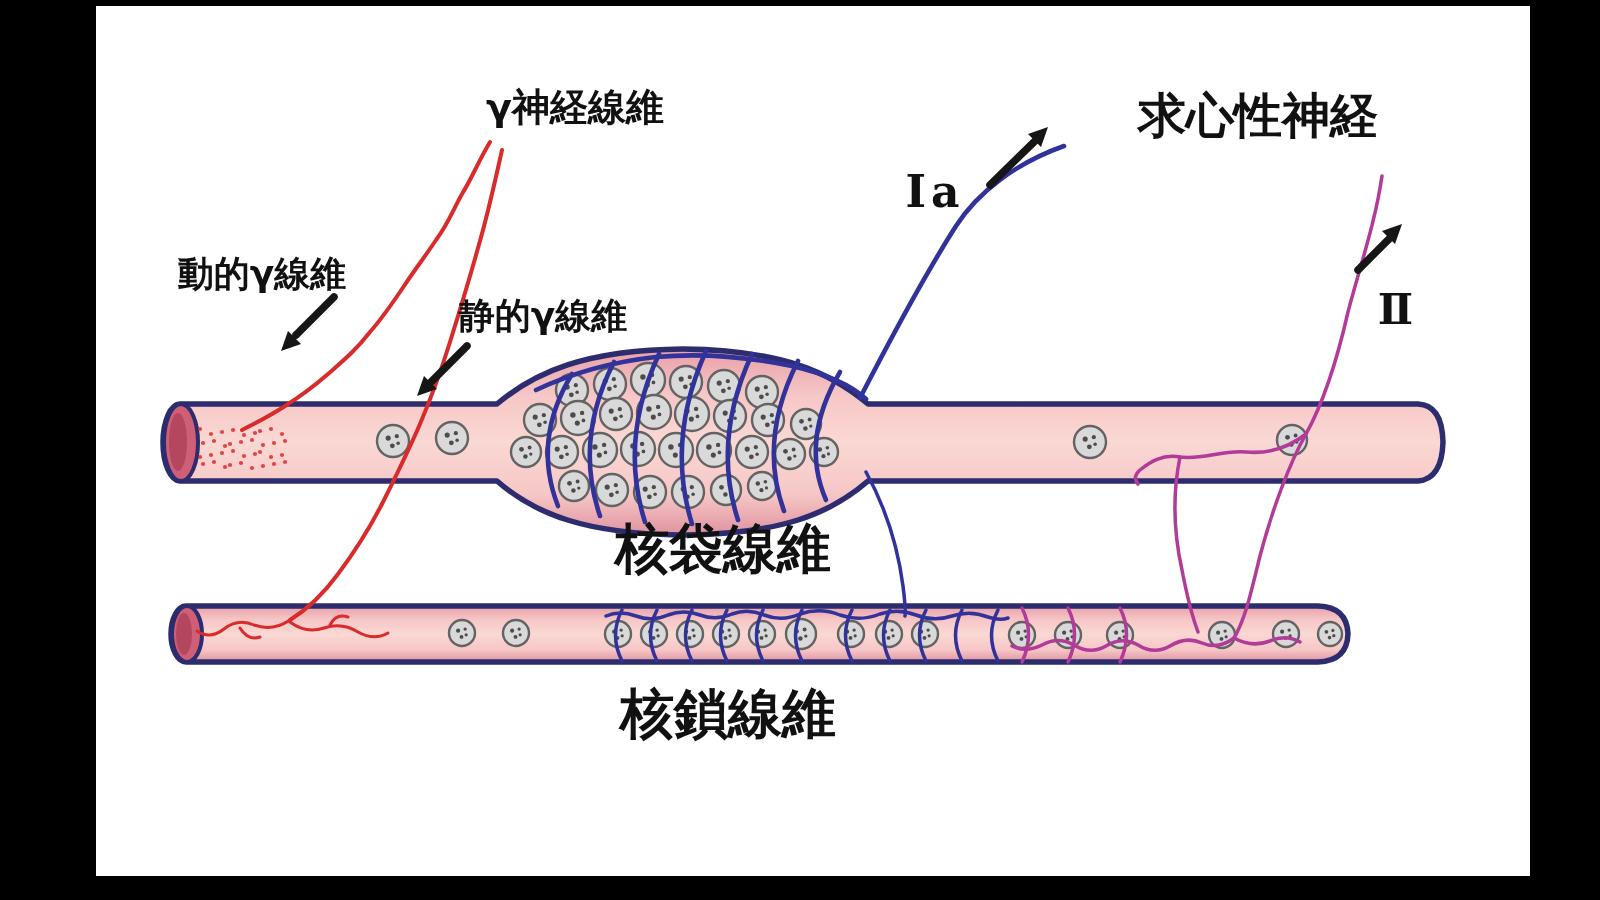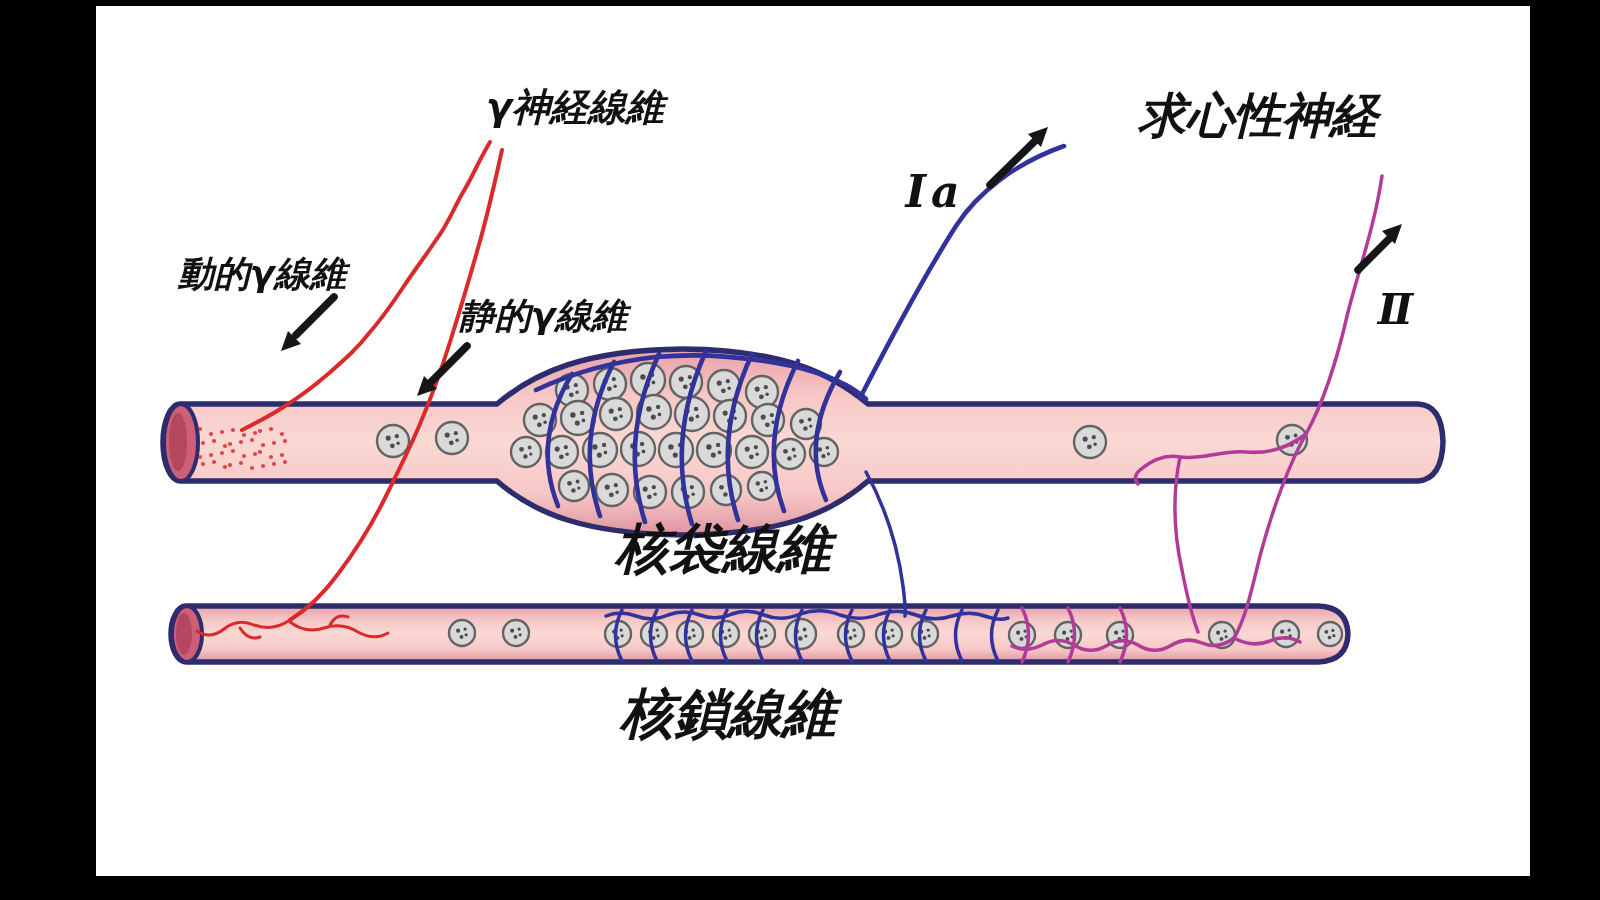--- a/index.html
+++ b/index.html
@@ -1,16 +1,16 @@
 <!DOCTYPE html>
 <html style="--background: #000000; --canvas: #ffffff; --muscle-outline: #2c2c6e; --muscle-cap: #cf5f76; --muscle-edge-top: #e8a0a8; --muscle-fill: #f6c7c6; --muscle-highlight: #fad8d3; --muscle-edge-bottom: #df93a0; --gamma-fiber: #d92b2b; --ia-fiber: #32329b; --ii-fiber: #b23a98; --nucleus-fill: #d9d9d9; --nucleus-stroke: #636363; --arrow: #161616; --label: #111111;"><head>
 <meta charset="utf-8">
 <style>
   html,body{margin:0;padding:0;background:#000;width:1600px;height:900px;overflow:hidden;}
-  #stage{position:relative;width:1600px;height:892px;background:var(--background,#000);font-style:italic;}
+  #stage{position:relative;width:1600px;height:892px;background:var(--background,#000);}
   svg{position:absolute;left:0;top:0;}
   .canvas-bg{fill:var(--canvas,#fff);}
   .tube{fill:url(#tubeGrad);stroke:var(--muscle-outline,#2c2c6e);stroke-width:5.5;stroke-linejoin:round;}
   .cap{fill:var(--muscle-cap,#cf5f76);stroke:var(--muscle-outline,#2c2c6e);stroke-width:4;}
   .cap-inner{fill:rgba(140,30,60,.38);}
   .nucleus{fill:var(--nucleus-fill,#d9d9d9);stroke:var(--nucleus-stroke,#636363);stroke-width:2.4;}
   .speck{fill:#4c4c4c;}
   .red-speck{fill:var(--gamma-fiber,#d92b2b);opacity:.85;}
   .gamma-line{stroke:var(--gamma-fiber,#d92b2b);fill:none;stroke-width:4;stroke-linecap:round;}
   .gamma-thin{stroke:var(--gamma-fiber,#d92b2b);fill:none;stroke-width:3;stroke-linecap:round;}

